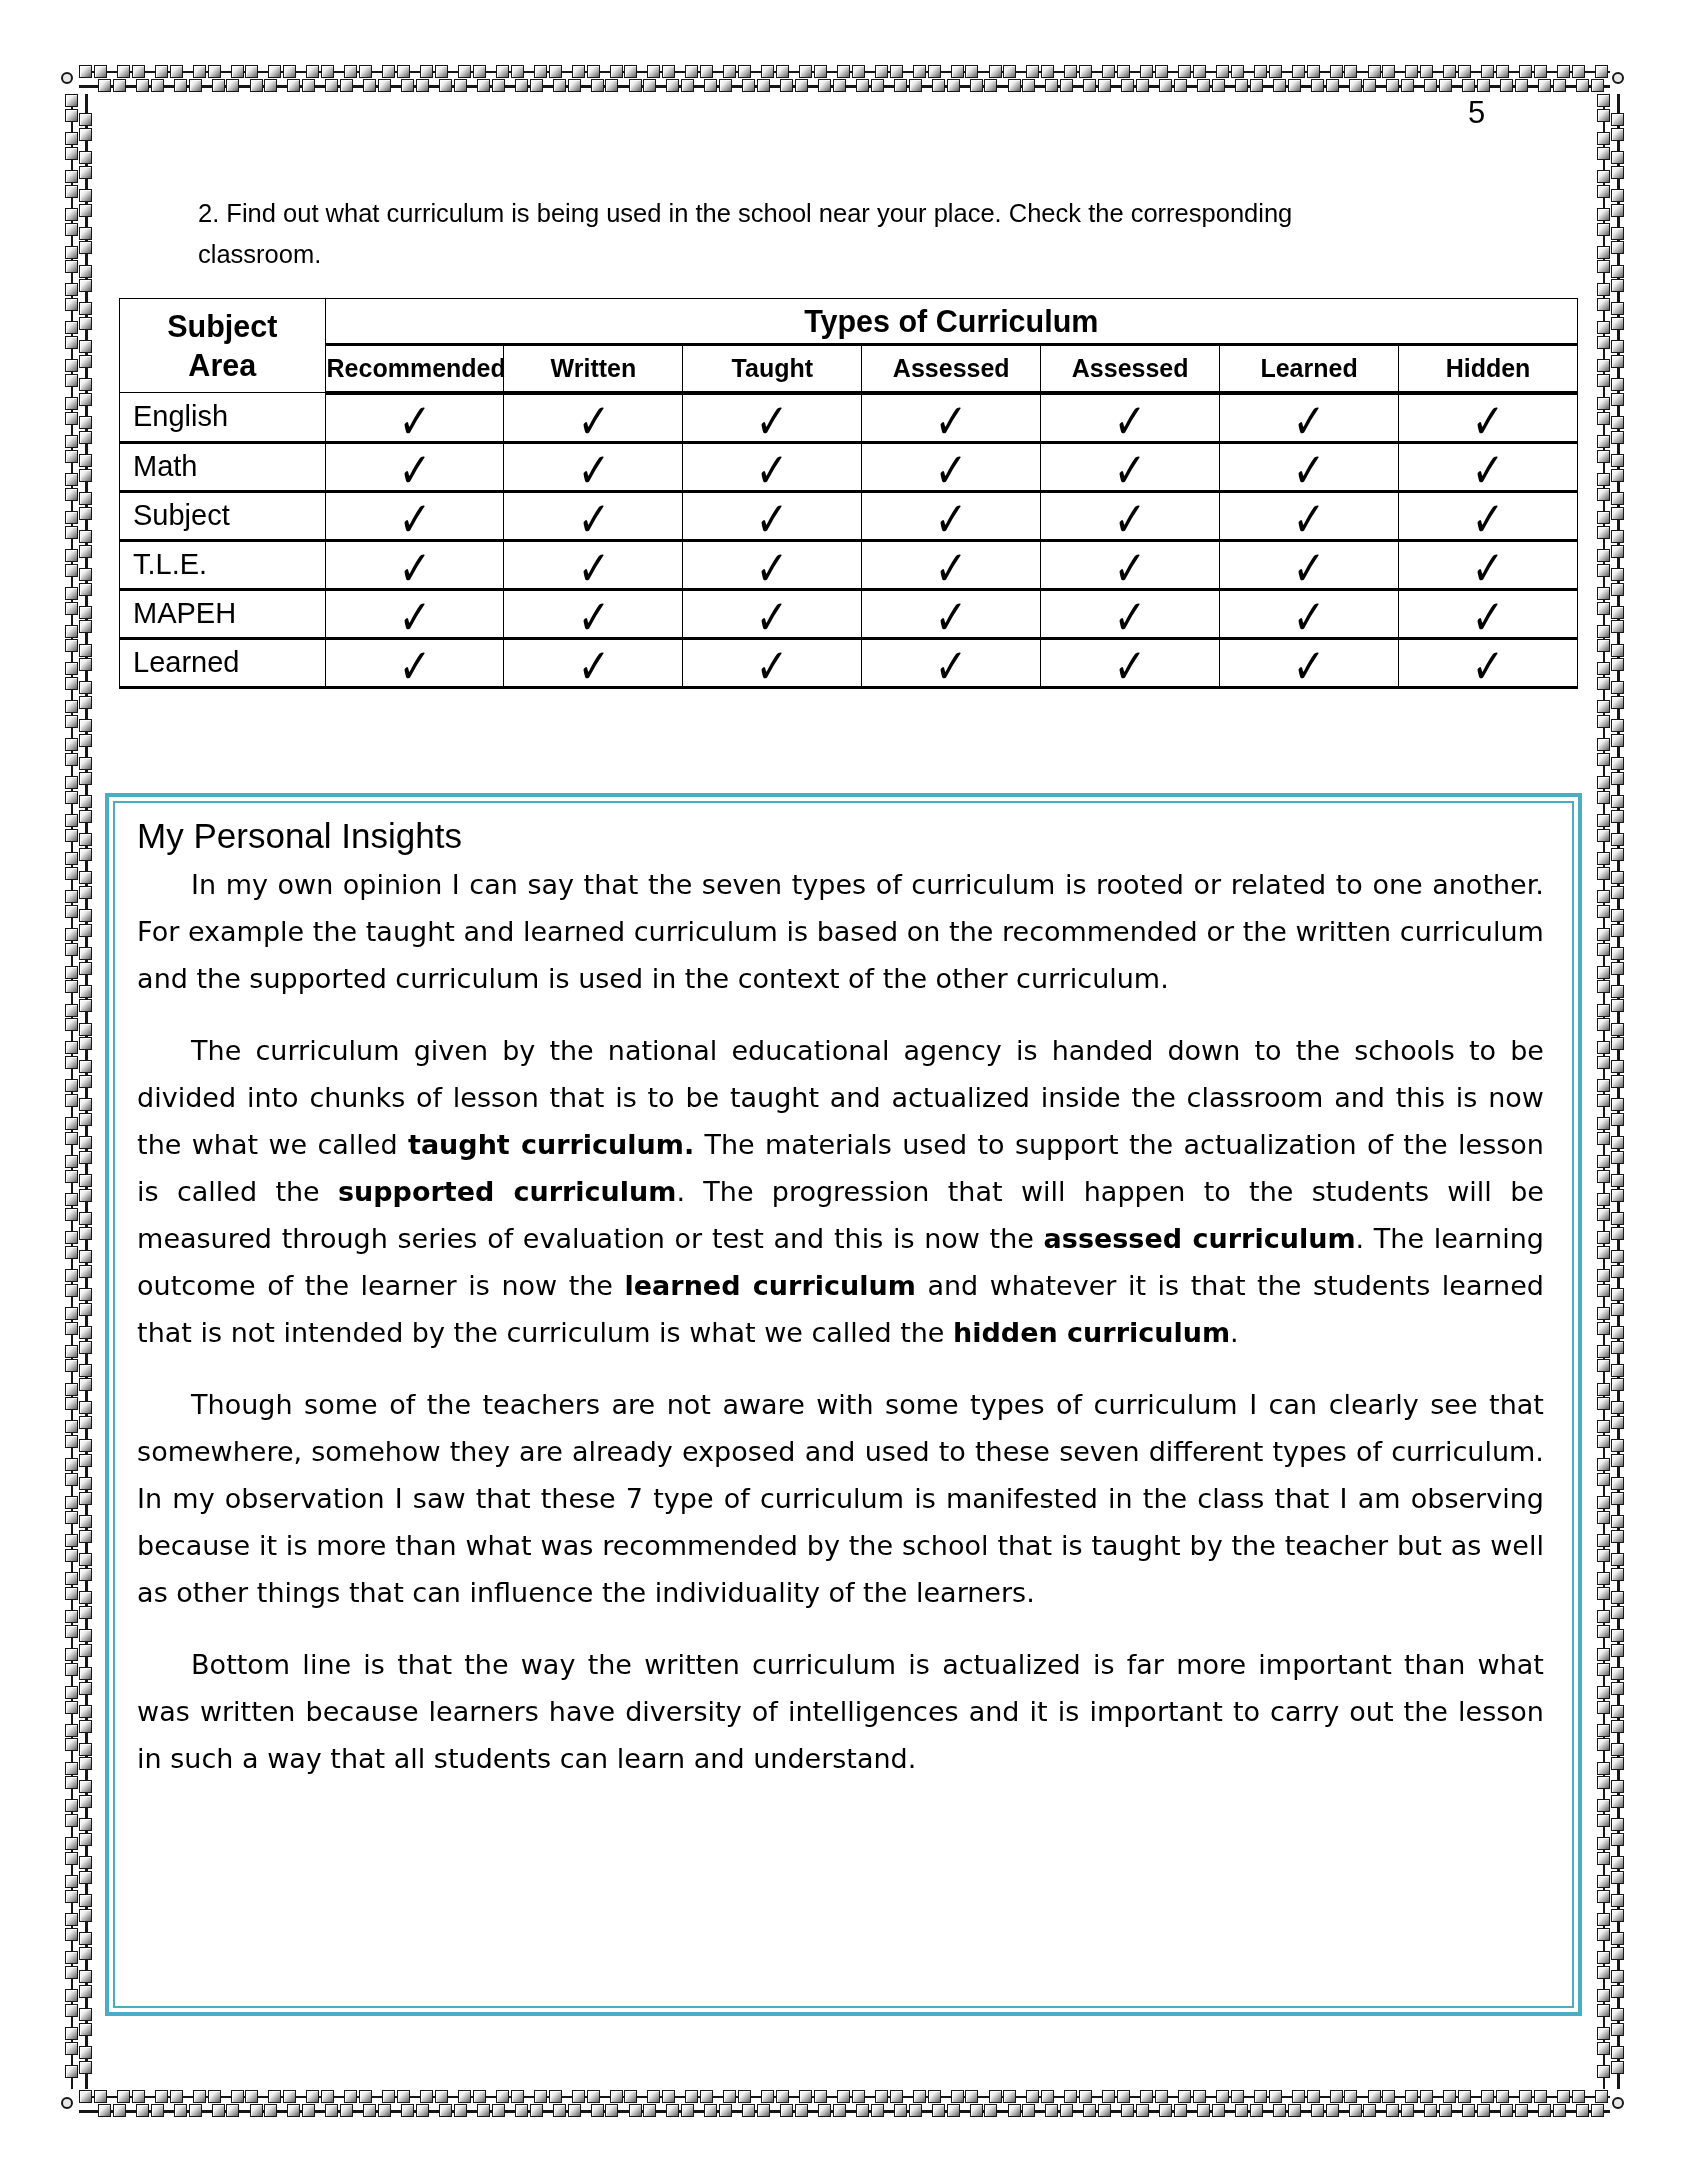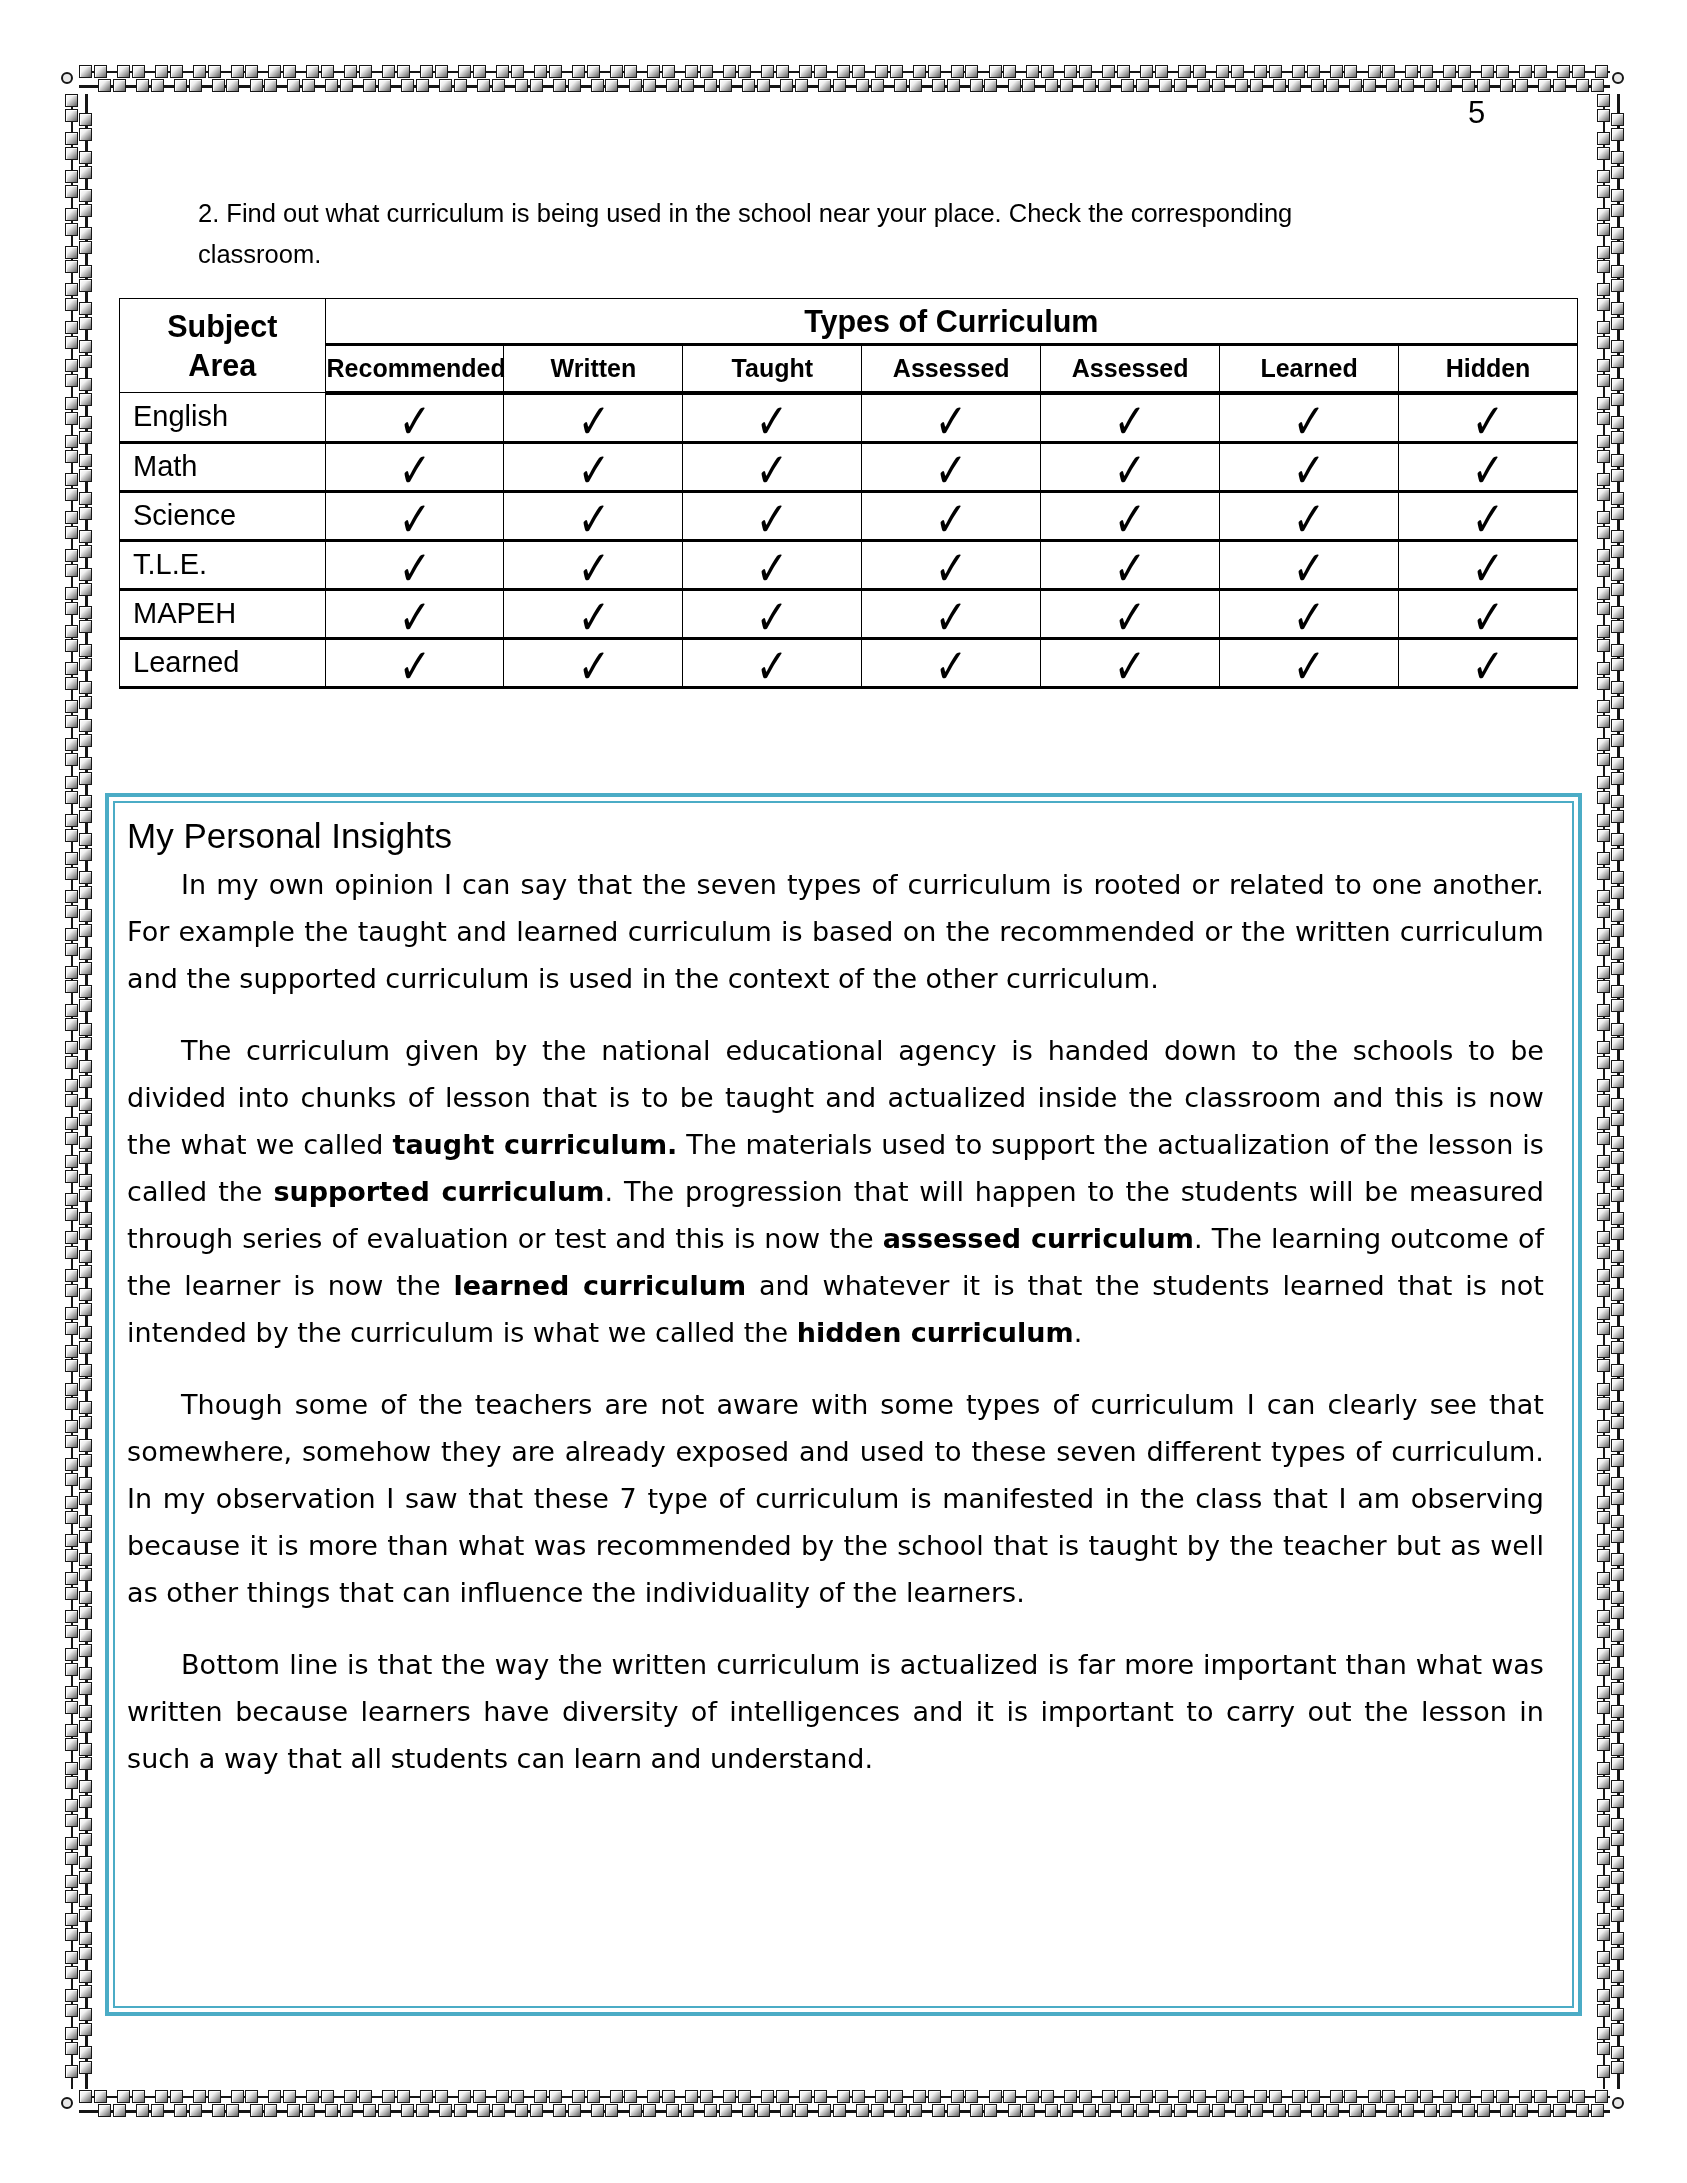--- a/index.html
+++ b/index.html
@@ -33,21 +33,21 @@
   .curriculum-table tbody td{height:49px;border-bottom-width:3.3px;}
   td.subject{font-size:29px;text-align:left;padding-left:13px;}
   td.check-cell{text-align:center;vertical-align:middle;}
   .check{display:inline-block;font-family:"DejaVu Sans",sans-serif;font-size:38px;
          transform:scaleY(1.3) rotate(2deg) translateY(2.5px);}
 
   
   .insights{position:absolute;left:105px;top:793px;width:1477px;height:1223px;box-sizing:border-box;
             border:4.1px solid var(--teal);padding:4.1px;background:#fff;}
   .insights-inner{width:100%;height:100%;box-sizing:border-box;border:2.5px solid var(--teal);
-                  padding:13px 28px 0 12px;overflow:hidden;}
+                  padding:13px 28px 0 22px;overflow:hidden;}
   .insights-title{margin:0 0 5px 0;font-size:35px;font-weight:normal;
                   font-family:"Liberation Sans",sans-serif;}
   .insight-para{margin:0 0 25px 0;font-family:"DejaVu Sans",sans-serif;font-size:27px;
                 line-height:47px;text-align:justify;text-indent:54px;}
   .insight-para:first-of-type{margin-top:0;}
   .key-term{font-weight:bold;
             text-decoration-thickness:2.5px;text-underline-offset:6.6px;}
 </style>
 </head>
 <body>
@@ -852,21 +852,21 @@
           <td class="subject">Math</td>
           <td class="check-cell"><span class="check">✓</span></td>
           <td class="check-cell"><span class="check">✓</span></td>
           <td class="check-cell"><span class="check">✓</span></td>
           <td class="check-cell"><span class="check">✓</span></td>
           <td class="check-cell"><span class="check">✓</span></td>
           <td class="check-cell"><span class="check">✓</span></td>
           <td class="check-cell"><span class="check">✓</span></td>
         </tr>
         <tr>
-          <td class="subject">Science</td>
+          <td class="subject">Subject</td>
           <td class="check-cell"><span class="check">✓</span></td>
           <td class="check-cell"><span class="check">✓</span></td>
           <td class="check-cell"><span class="check">✓</span></td>
           <td class="check-cell"><span class="check">✓</span></td>
           <td class="check-cell"><span class="check">✓</span></td>
           <td class="check-cell"><span class="check">✓</span></td>
           <td class="check-cell"><span class="check">✓</span></td>
         </tr>
         <tr>
           <td class="subject">T.L.E.</td>

